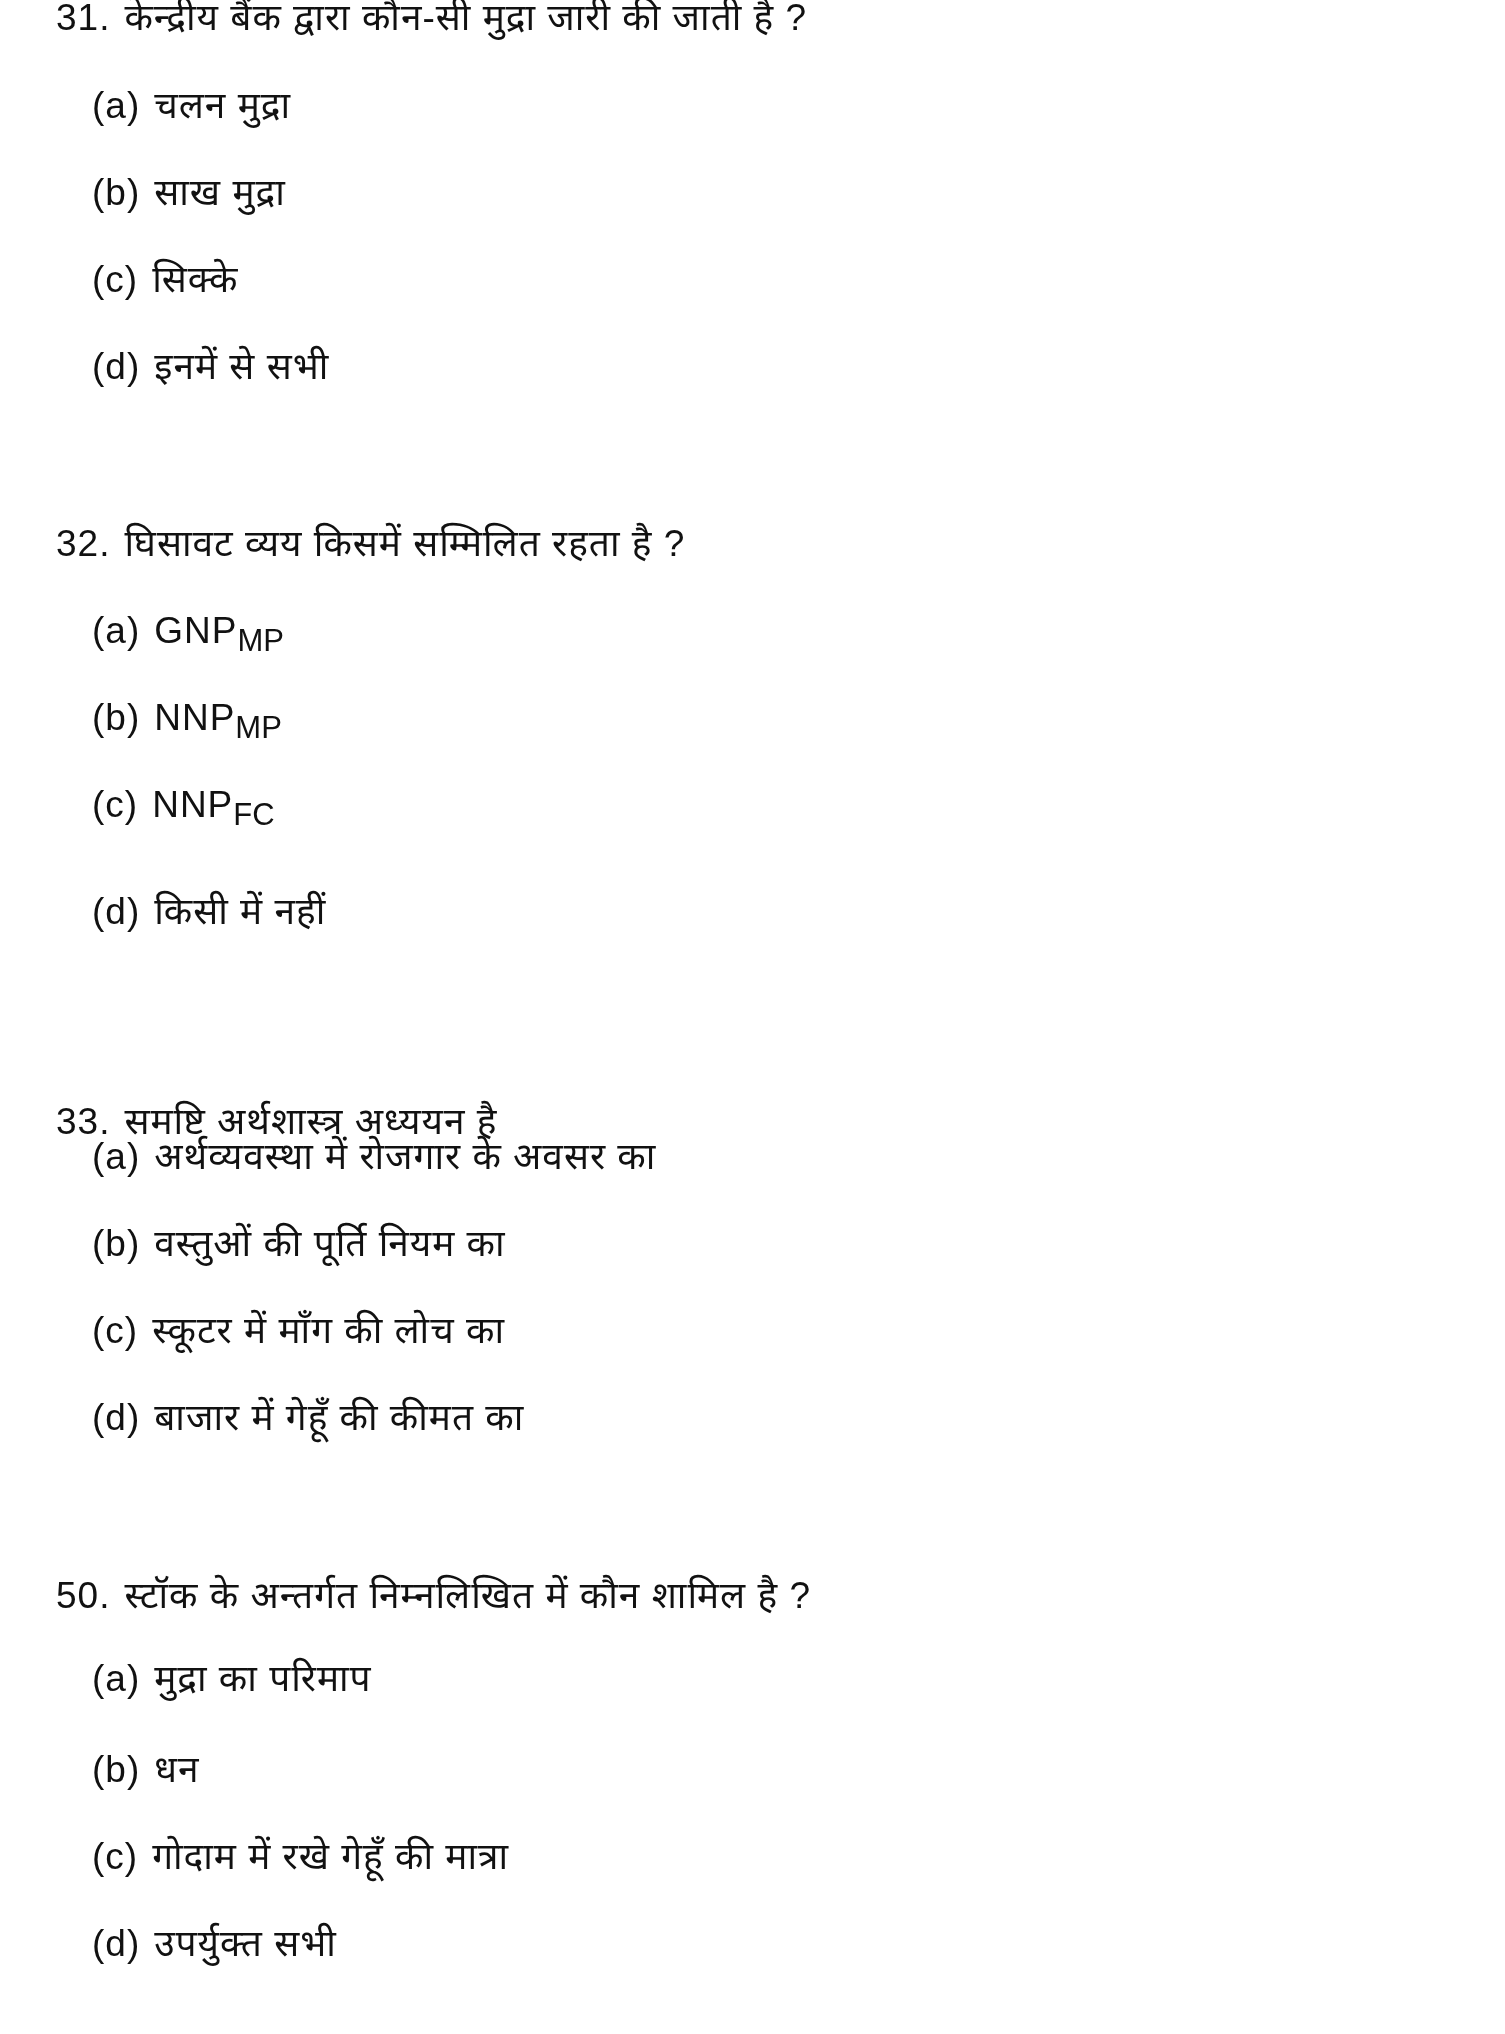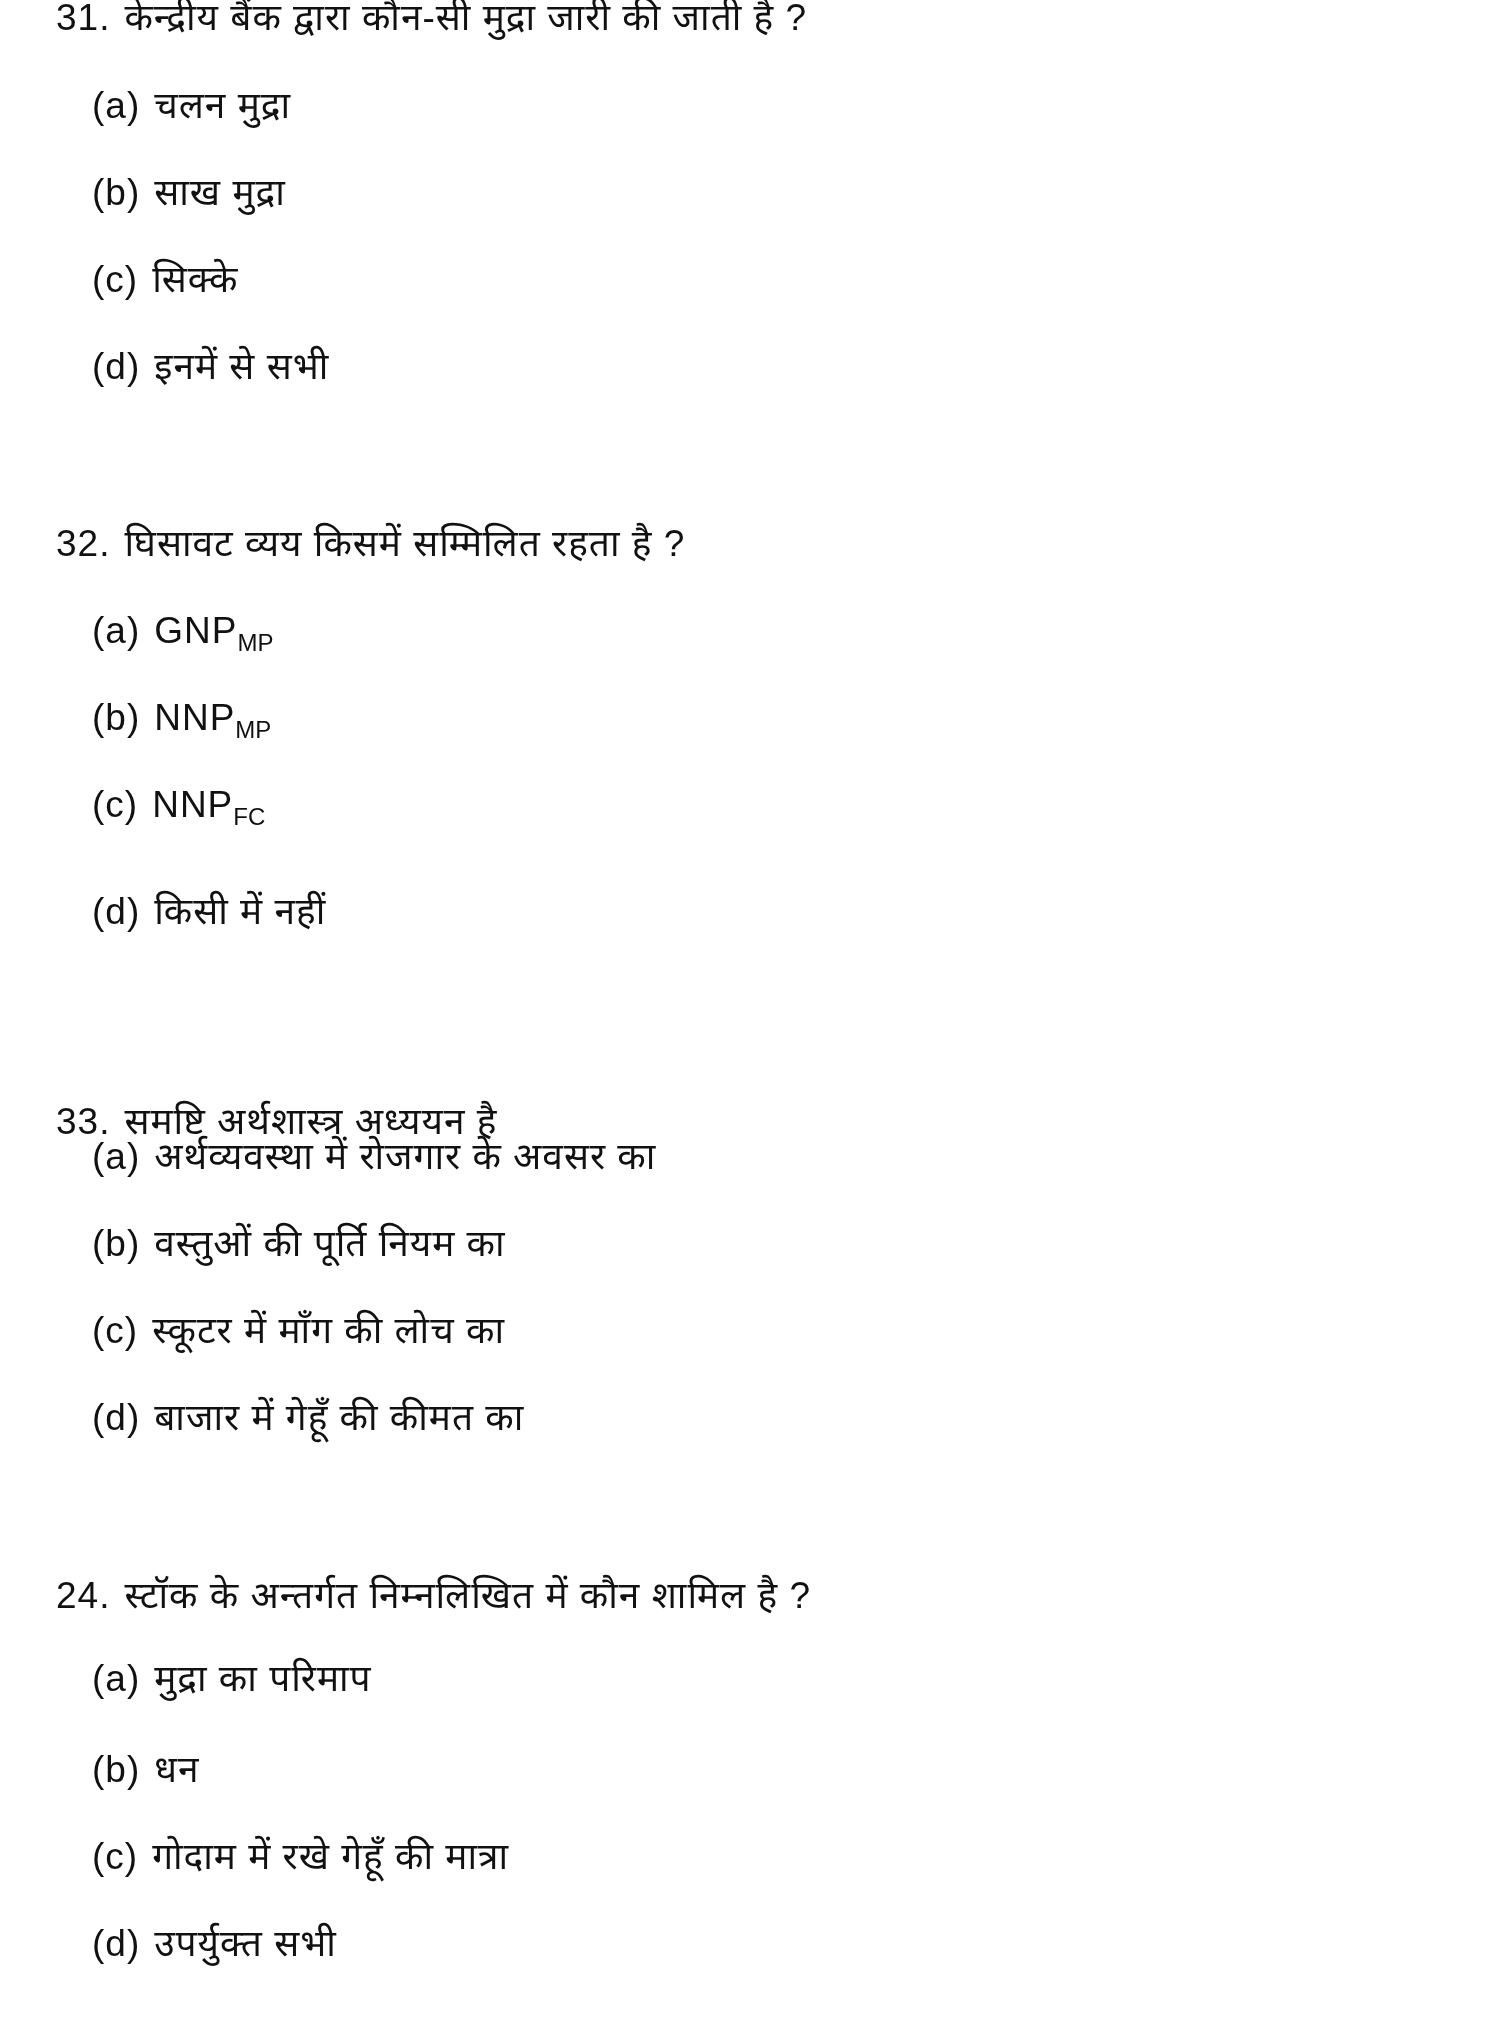--- a/index.html
+++ b/index.html
@@ -2,21 +2,21 @@
 <html><head>
 <meta charset="utf-8">
 <style>
   html, body { margin:0; padding:0; background:#ffffff; }
   body { width:1505px; height:2034px; position:relative; overflow:hidden;
          font-family: "Liberation Sans", "DejaVu Sans", sans-serif; color:#111111; }
   .q { position:absolute; left:56px; font-size:37px; line-height:44px; white-space:nowrap; letter-spacing:1px; }
   .q .num { margin-right:14px; }
   .opt { position:absolute; left:56px; font-size:37px; line-height:44px; white-space:nowrap; letter-spacing:1px;margin-left:36px; }
   .opt .lbl { display:inline-block; margin-right:14px; }
-  sub { font-size:24px; vertical-align:-8px; letter-spacing:0;text-align:center; }
+  sub { font-size:31px; vertical-align:-8px; letter-spacing:0;text-align:center; }
 </style>
 </head>
 <body>
 
 <div class="q" style="top:-4px">
   <span class="num">31.</span><span>केन्द्रीय बैंक द्वारा कौन-सी मुद्रा जारी की जाती है ?</span>
 </div>
 <div class="opt" style="top:84px"><span class="lbl">(a)</span><span>चलन मुद्रा</span></div>
 <div class="opt" style="top:171px"><span class="lbl">(b)</span><span>साख मुद्रा</span></div>
 <div class="opt" style="top:258px"><span class="lbl">(c)</span><span>सिक्के</span></div>
@@ -32,18 +32,18 @@
 
 <div class="q" style="top:1100px">
   <span class="num">33.</span><span>समष्टि अर्थशास्त्र अध्ययन है</span>
 </div>
 <div class="opt" style="top:1135px"><span class="lbl">(a)</span><span>अर्थव्यवस्था में रोजगार के अवसर का</span></div>
 <div class="opt" style="top:1222px"><span class="lbl">(b)</span><span>वस्तुओं की पूर्ति नियम का</span></div>
 <div class="opt" style="top:1309px"><span class="lbl">(c)</span><span>स्कूटर में माँग की लोच का</span></div>
 <div class="opt" style="top:1396px"><span class="lbl">(d)</span><span>बाजार में गेहूँ की कीमत का</span></div>
 
 <div class="q" style="top:1574px">
-  <span class="num">24.</span><span>स्टॉक के अन्तर्गत निम्नलिखित में कौन शामिल है ?</span>
+  <span class="num">50.</span><span>स्टॉक के अन्तर्गत निम्नलिखित में कौन शामिल है ?</span>
 </div>
 <div class="opt" style="top:1657px"><span class="lbl">(a)</span><span>मुद्रा का परिमाप</span></div>
 <div class="opt" style="top:1748px"><span class="lbl">(b)</span><span>धन</span></div>
 <div class="opt" style="top:1835px"><span class="lbl">(c)</span><span>गोदाम में रखे गेहूँ की मात्रा</span></div>
 <div class="opt" style="top:1922px"><span class="lbl">(d)</span><span>उपर्युक्त सभी</span></div>
 
 </body></html>

